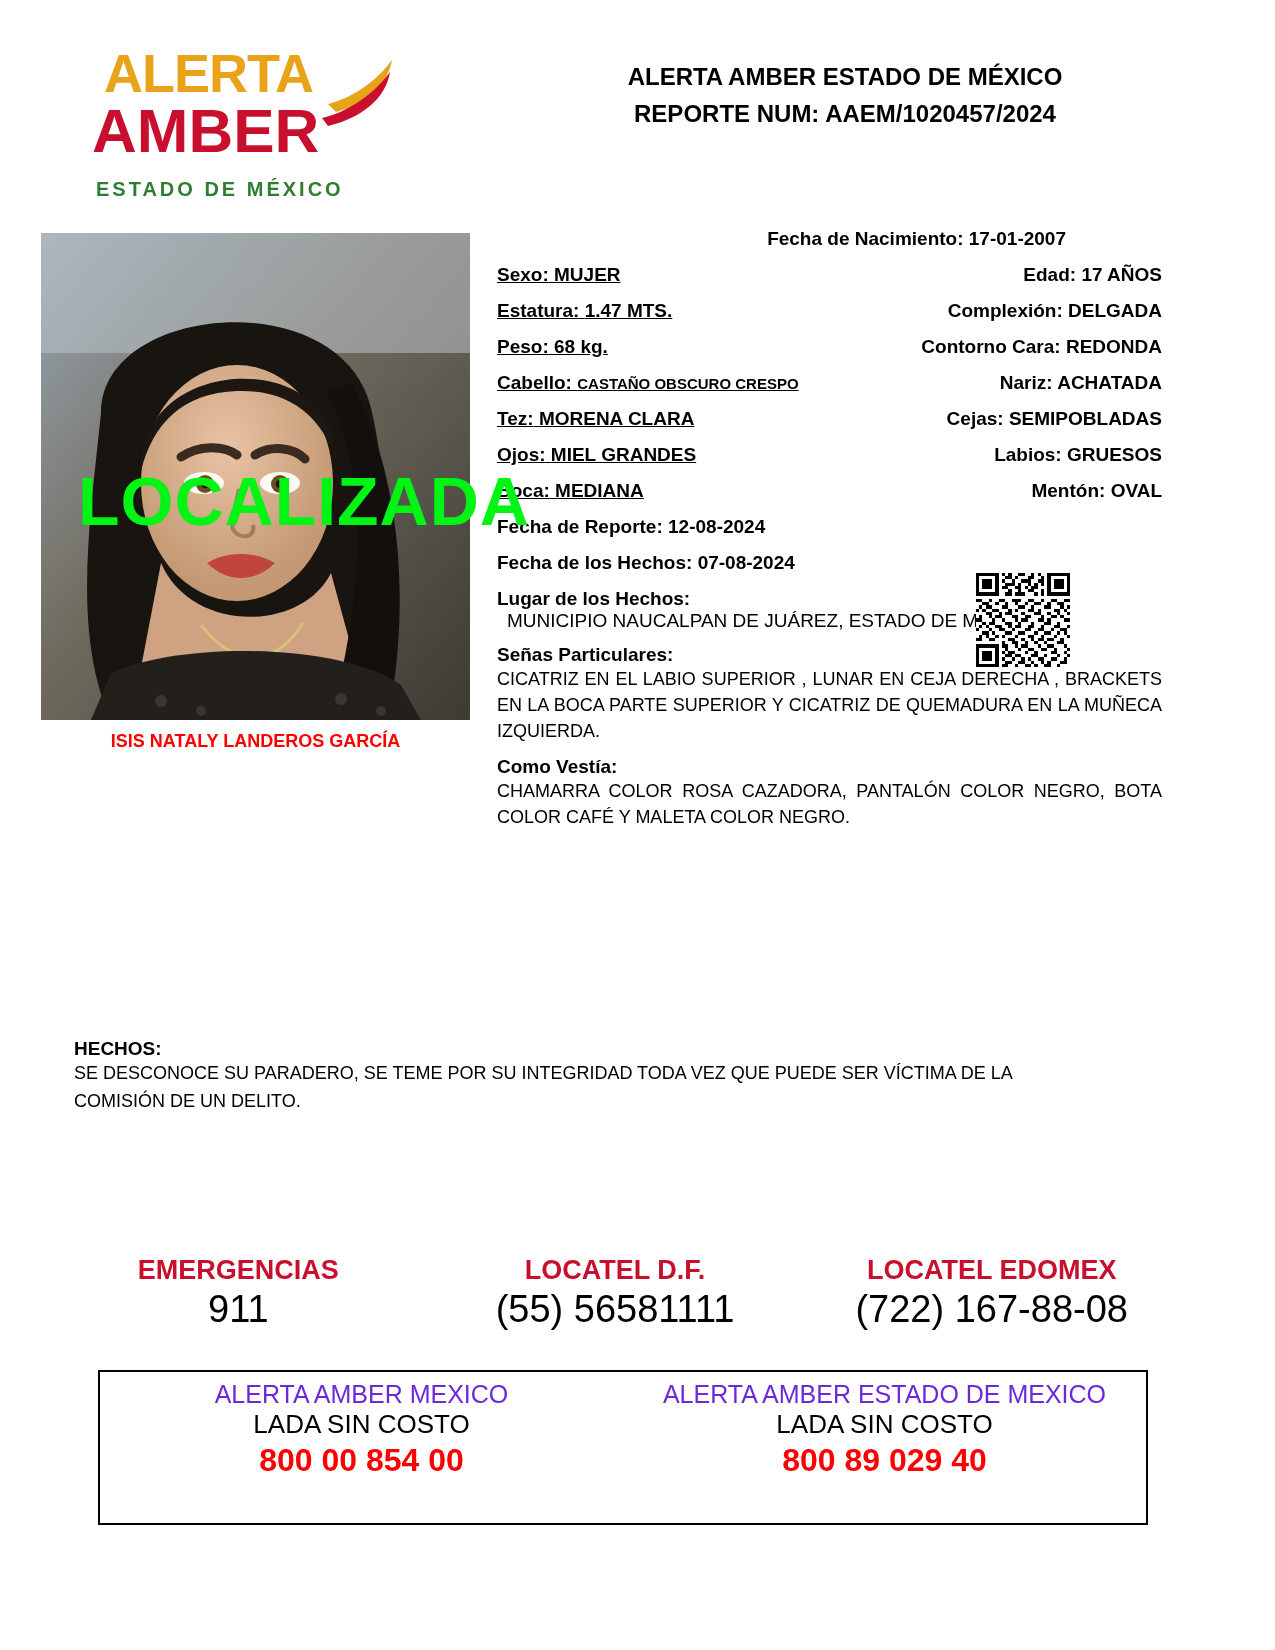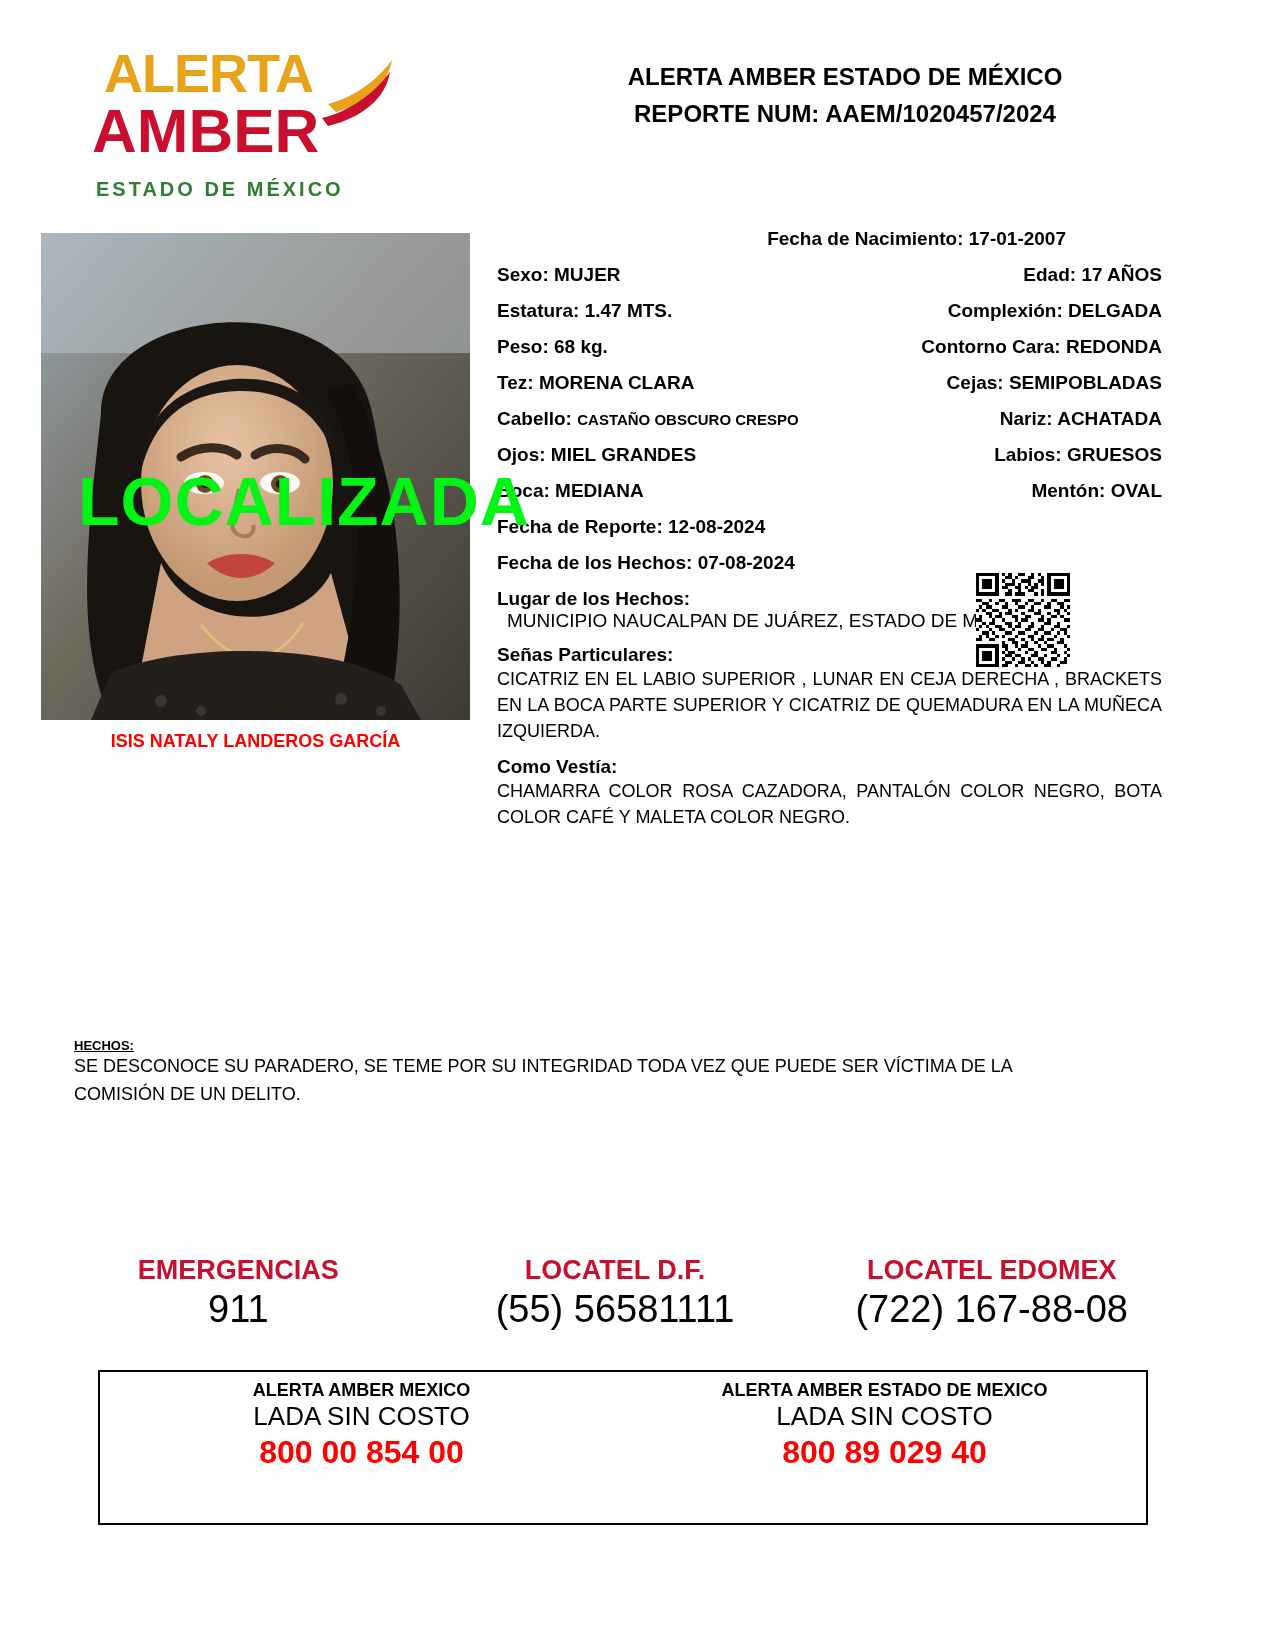--- a/index.html
+++ b/index.html
@@ -114,21 +114,21 @@
     padding-right: 96px;
     margin-bottom: 14px;
   }
   .row {
     display: flex;
     justify-content: space-between;
     margin-bottom: 14px;
     white-space: nowrap;
   }
   .cell { font-weight: bold; }
-  .cell.left { text-align: right; }
+  .cell.left { text-align: right; text-decoration: underline; }
   .cell.right { text-align: right; }
   .lbl { font-weight: bold; }
   .val { font-weight: bold; }
   .val.small { font-size: 15px; }
 
   .datesline { font-weight: bold; margin-bottom: 14px; }
 
   .section-lbl { font-weight: bold; font-size: 19px; margin-top: 4px; }
   .section-txt { font-size: 18px; line-height: 1.45; }
   .justify { text-align: justify; }
@@ -141,21 +141,21 @@
     left: 976px; top: 573px;
     width: 94px; height: 94px;
   }
 
   
   .hechos {
     position: absolute;
     left: 74px; top: 1038px;
     width: 1020px;
   }
-  .hechos-lbl { font-weight: bold; font-size: 13px; text-decoration: underline; }
+  .hechos-lbl { font-weight: bold; font-size: 19px; }
   .hechos-txt { font-size: 18px; line-height: 1.55; }
 
   
   .phones {
     position: absolute;
     left: 60px; top: 1255px;
     width: 1110px;
     display: flex;
     justify-content: space-between;
     gap: 20px;
@@ -175,23 +175,23 @@
   
   .bottom-box {
     position: absolute;
     left: 98px; top: 1370px;
     width: 1050px; height: 155px;
     border: 2px solid #000;
     display: flex;
   }
   .bb-col { flex: 1; text-align: center; padding-top: 8px; }
   .bb-title {
-    color: #000000;
-    font-weight: bold;
-    font-size: 18px;
+    color: #6d28d9;
+    font-weight: normal;
+    font-size: 25px;
     letter-spacing: 0px;
   }
   .bb-sub { font-size: 26px; margin-top: 0px; }
   .bb-num {
     color: #ff0000;
     font-weight: bold;
     font-size: 32px;
     margin-top: 2px;
   }
 </style>
@@ -304,37 +304,37 @@
         <span class="val">68 kg.</span>
       </div>
       <div class="cell right">
         <span class="lbl">Contorno Cara:</span>
         <span class="val">REDONDA</span>
       </div>
     </div>
 
     <div class="row">
       <div class="cell left">
+        <span class="lbl">Cabello:</span>
+        <span class="val small">CASTAÑO OBSCURO CRESPO</span>
+      </div>
+      <div class="cell right">
+        <span class="lbl">Nariz:</span>
+        <span class="val">ACHATADA</span>
+      </div>
+    </div>
+
+    <div class="row">
+      <div class="cell left">
         <span class="lbl">Tez:</span>
         <span class="val">MORENA CLARA</span>
       </div>
       <div class="cell right">
         <span class="lbl">Cejas:</span>
         <span class="val">SEMIPOBLADAS</span>
-      </div>
-    </div>
-
-    <div class="row">
-      <div class="cell left">
-        <span class="lbl">Cabello:</span>
-        <span class="val small">CASTAÑO OBSCURO CRESPO</span>
-      </div>
-      <div class="cell right">
-        <span class="lbl">Nariz:</span>
-        <span class="val">ACHATADA</span>
       </div>
     </div>
 
     <div class="row">
       <div class="cell left">
         <span class="lbl">Ojos:</span>
         <span class="val">MIEL GRANDES</span>
       </div>
       <div class="cell right">
         <span class="lbl">Labios:</span>

